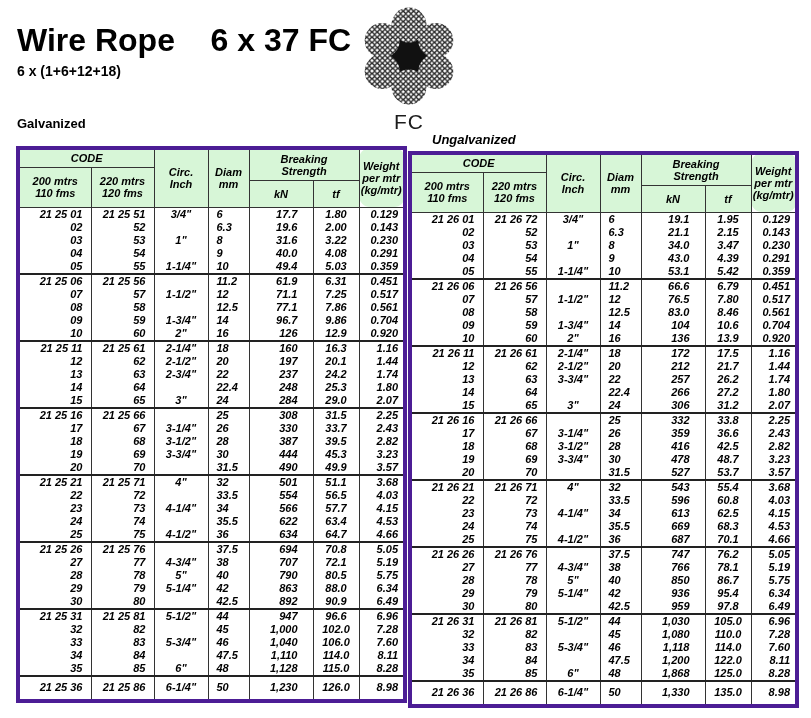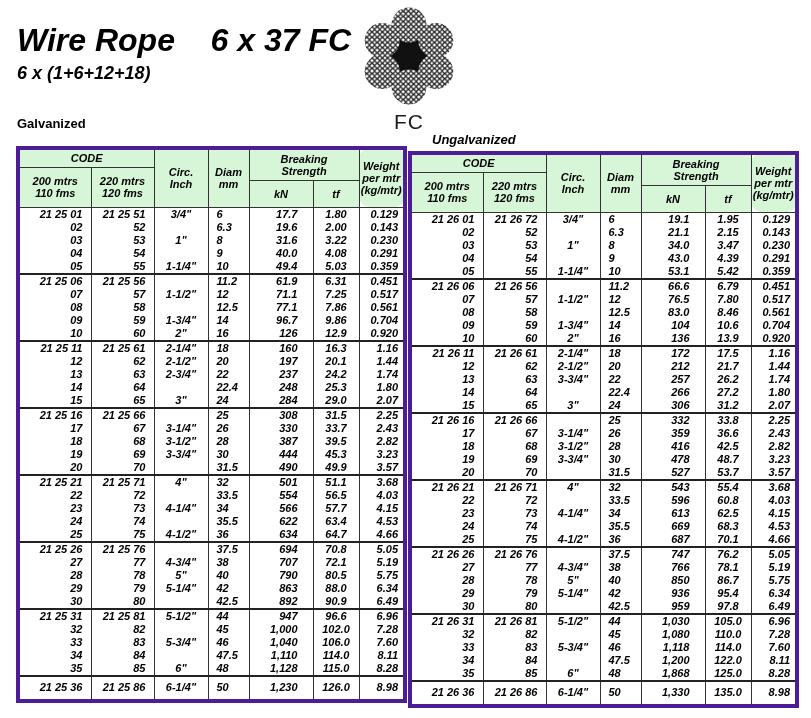--- a/index.html
+++ b/index.html
@@ -3,26 +3,26 @@
 <meta charset="utf-8">
 <style>
   html, body { margin:0; padding:0; background:#ffffff; }
   .page {
     position:relative; width:811px; height:718px; background:#ffffff;
     font-family:"Liberation Sans", "DejaVu Sans", sans-serif; color:#111;
     overflow:hidden;
   }
   .title {
     position:absolute; left:17px; top:24px;
-    font-size:32px; font-weight:bold; font-style:italic;
+    font-size:32px; font-weight:bold; 
     white-space:pre; line-height:1; color:#000;
   }
   .subtitle {
     position:absolute; left:17px; top:64px;
-    font-size:18px; font-weight:bold; font-style:italic;
+    font-size:14px; font-weight:bold; 
     line-height:1; color:#000;
   }
   .rope { position:absolute; left:356px; top:6px; width:106px; text-align:center; }
   .rope-label { font-size:21px; line-height:1; color:#1c1c1c; margin-top:1px; letter-spacing:1px; }
   .tbl-label { position:absolute; font-size:13px; font-weight:bold; color:#000; line-height:1; }
   #galv-label   { left:17px;  top:117px; }
   #ungalv-label { left:432px; top:133px;font-style:italic; }
 
   table.spec {
     position:absolute; border-collapse:collapse; table-layout:fixed;

